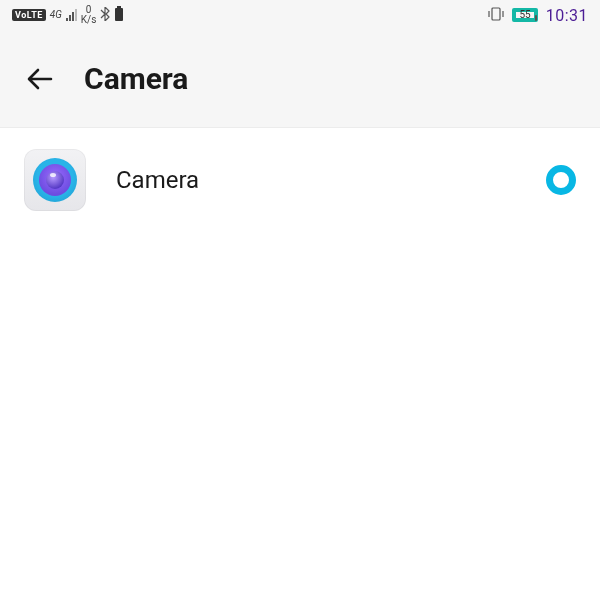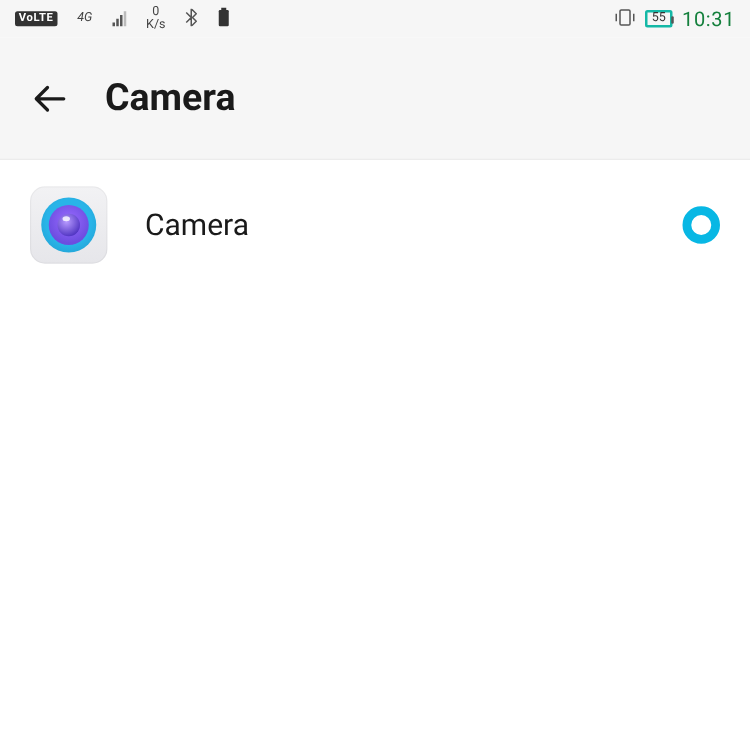--- a/index.html
+++ b/index.html
@@ -1,28 +1,28 @@
 <!DOCTYPE html>
 <html><head>
 <meta charset="utf-8">
 <style>
   * { margin: 0; padding: 0; box-sizing: border-box; }
   html, body { width: 600px; height: 596px; font-family: -apple-system, Roboto, "Helvetica Neue", Arial, sans-serif; background: #ffffff; }
   .screen { width: 600px; height: 596px; display: flex; flex-direction: column; background: #ffffff; }
 
   
   .status-bar { height: 30px; background: #f6f6f6; display: flex; align-items: center; justify-content: space-between; padding: 0 12px; font-size: 12px; color: #333; }
-  .status-left { display: flex; align-items: center; gap: 16px; }
+  .status-left { display: flex; align-items: center; gap: 4px; }
   .status-right { display: flex; align-items: center; gap: 8px; }
   .volte-badge { background: #333; color: #fff; font-size: 9px; font-weight: bold; padding: 1px 3px; border-radius: 2px; letter-spacing: 0.5px; }
   .net-label { font-size: 10px; color: #444; line-height: 1; font-style: italic; }
   .speed { font-size: 10px; color: #444; text-align: center; line-height: 1; }
   .speed .num { display: block; }
-  .clock { font-size: 16px; color: #15803d; letter-spacing: 0.5px; }
-  .battery-box { display: inline-flex; align-items: center; border: 2px solid #14b8a6; border-radius: 2px; padding: 0 3px; font-size: 10px; line-height: 1; position: relative; height: 14px; }
+  .clock { font-size: 16px; color: #4c1d95; letter-spacing: 0.5px; }
+  .battery-box { display: inline-flex; align-items: center; border: 4px solid #14b8a6; border-radius: 2px; padding: 0 3px; font-size: 10px; line-height: 1; position: relative; height: 14px; }
   .battery-box::after { content: ""; position: absolute; right: -3px; top: 3px; width: 2px; height: 6px; background: #555; border-radius: 1px; }
   .sig-bars { display: inline-flex; align-items: flex-end; gap: 1px; height: 12px; }
   .sig-bars span { width: 2px; background: #555; display: inline-block; }
   .sig-bars span:nth-child(1){height:3px;} .sig-bars span:nth-child(2){height:6px;}
   .sig-bars span:nth-child(3){height:9px;} .sig-bars span:nth-child(4){height:12px; background:#bbb;}
 
   
   .header { height: 98px; background: #f6f6f6; display: flex; align-items: center; padding: 0 22px; gap: 26px; border-bottom: 1px solid #ececec; }
   .back-btn { width: 36px; height: 36px; display: flex; align-items: center; justify-content: center; background: transparent; border: none; cursor: pointer; }
   .page-title { font-size: 30px; font-weight: 700; color: #1a1a1a; }

